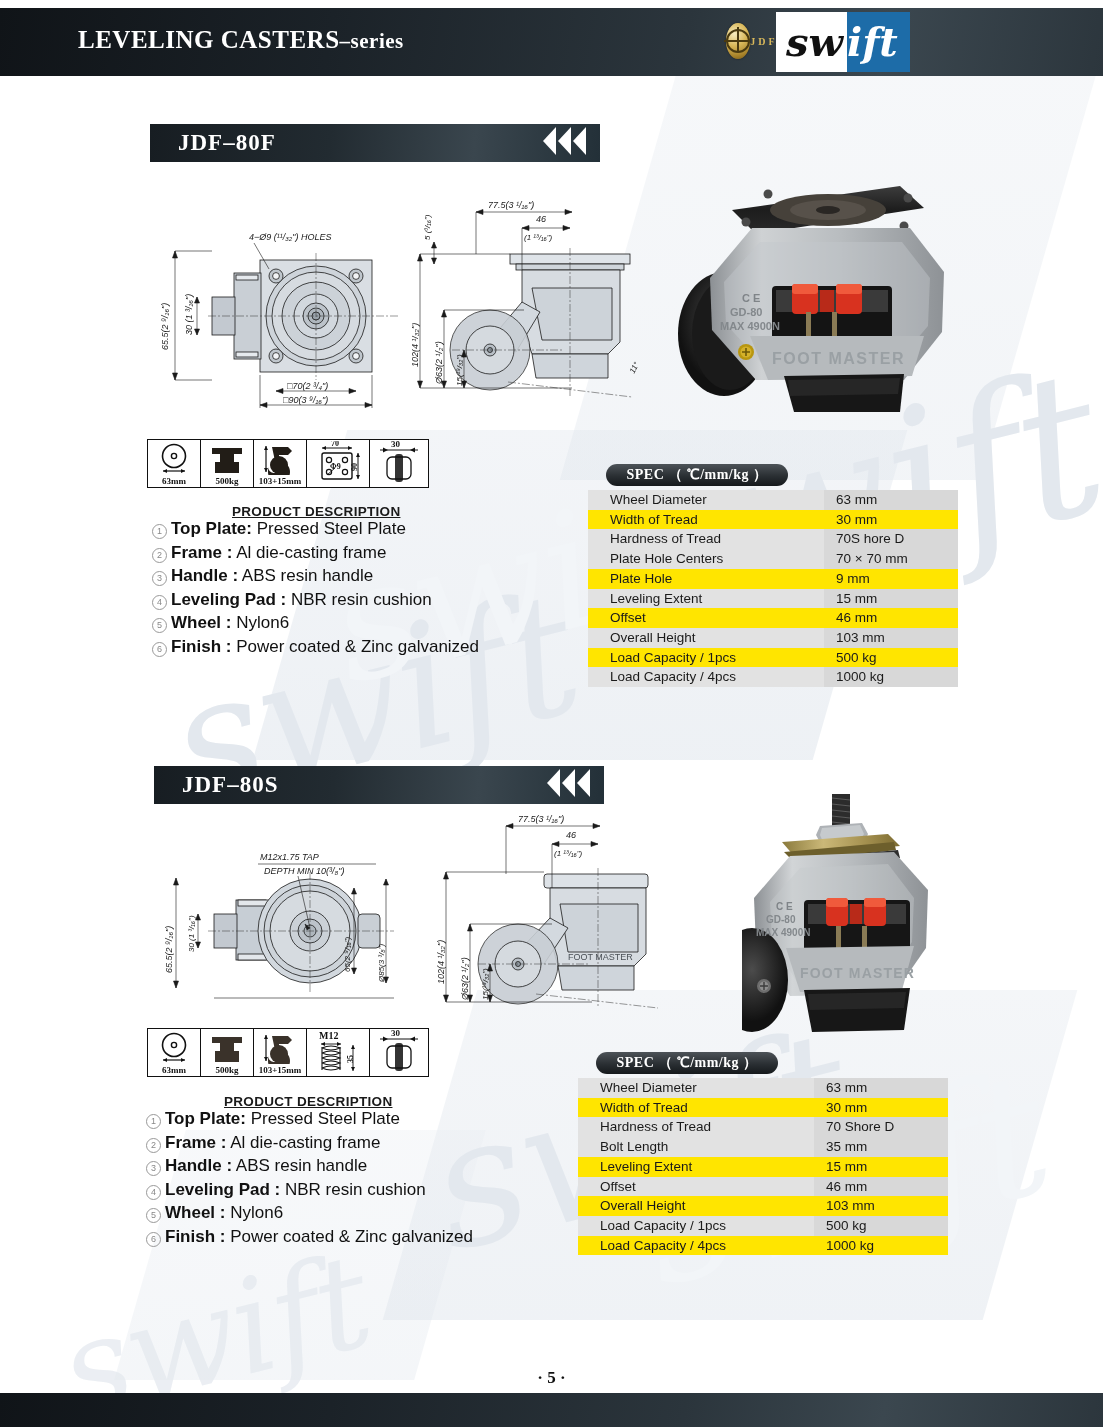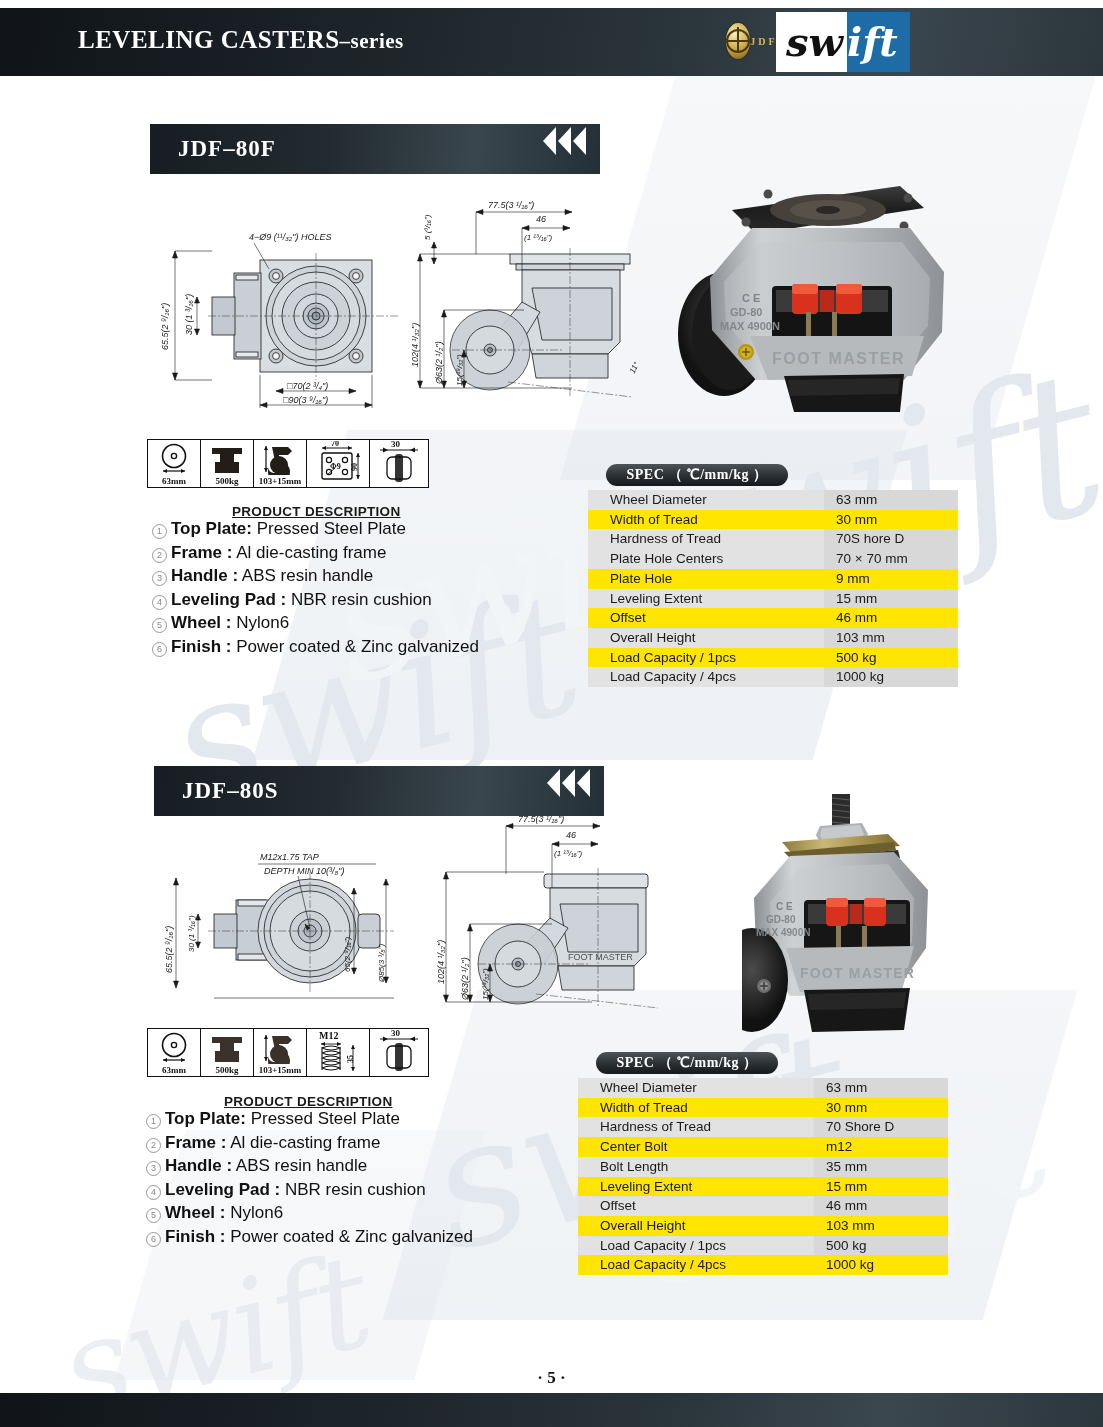--- a/index.html
+++ b/index.html
@@ -41,21 +41,21 @@
   .jdf-label{font-family:"Liberation Serif",serif;font-weight:700;font-size:10px;color:#d9b85a;
     letter-spacing:3px;margin-top:1px;}
   .logo-sw{background:#ffffff;padding:0 4px 0 10px;display:flex;align-items:center;}
   .logo-sw span{font-family:"DejaVu Serif",serif;font-style:italic;font-weight:700;font-size:40px;
     color:#111;line-height:1;}
   .logo-ift{background:#1d6ca8;padding:0 12px 0 0;display:flex;align-items:center;}
   .logo-ift span{font-family:"DejaVu Serif",serif;font-style:italic;font-weight:700;font-size:40px;
     color:#ffffff;line-height:1;}
 
   
-  .model-banner{position:absolute;height:50px;width:450px;z-index:3;
+  .model-banner{position:absolute;height:38px;width:450px;z-index:3;
     background:linear-gradient(95deg,#171d22 0%,#222b31 40%,#3a464e 72%,#233038 100%);
     display:flex;align-items:center;}
   .model-name{font-family:"Liberation Serif",serif;font-weight:700;font-size:23px;color:#fff;
     margin-left:28px;letter-spacing:1px;}
   .chev-wrap{position:absolute;right:14px;top:3px;display:flex;gap:2px;}
   .chev{width:0;height:0;border-top:14px solid transparent;border-bottom:14px solid transparent;
     border-right:13px solid #ffffff;}
 
   
   .draw{position:absolute;z-index:2;}
@@ -769,24 +769,20 @@
           <td class="val">63 mm</td>
         </tr>
     <tr class="row-hl">
           <td>Width of Tread</td>
           <td class="val">30 mm</td>
         </tr>
     <tr class="row-grey">
           <td>Hardness of Tread</td>
           <td class="val">70 Shore D</td>
         </tr>
-    <tr class="row-hl">
-          <td>Center Bolt</td>
-          <td class="val">m12</td>
-        </tr>
     <tr class="row-grey">
           <td>Bolt Length</td>
           <td class="val">35 mm</td>
         </tr>
     <tr class="row-hl">
           <td>Leveling Extent</td>
           <td class="val">15 mm</td>
         </tr>
     <tr class="row-grey">
           <td>Offset</td>

